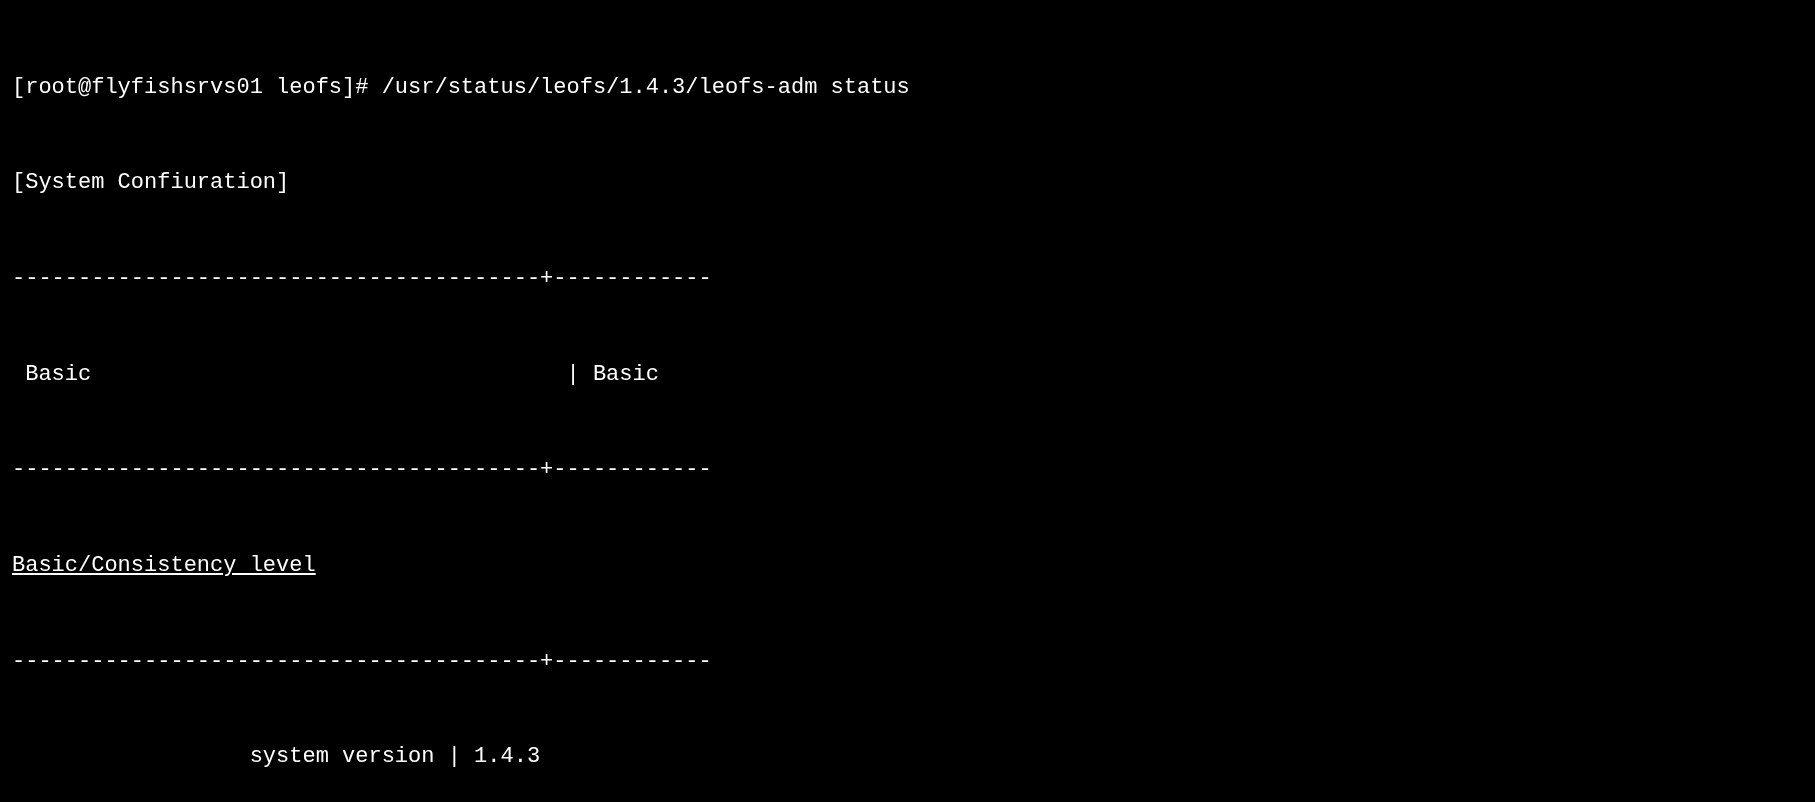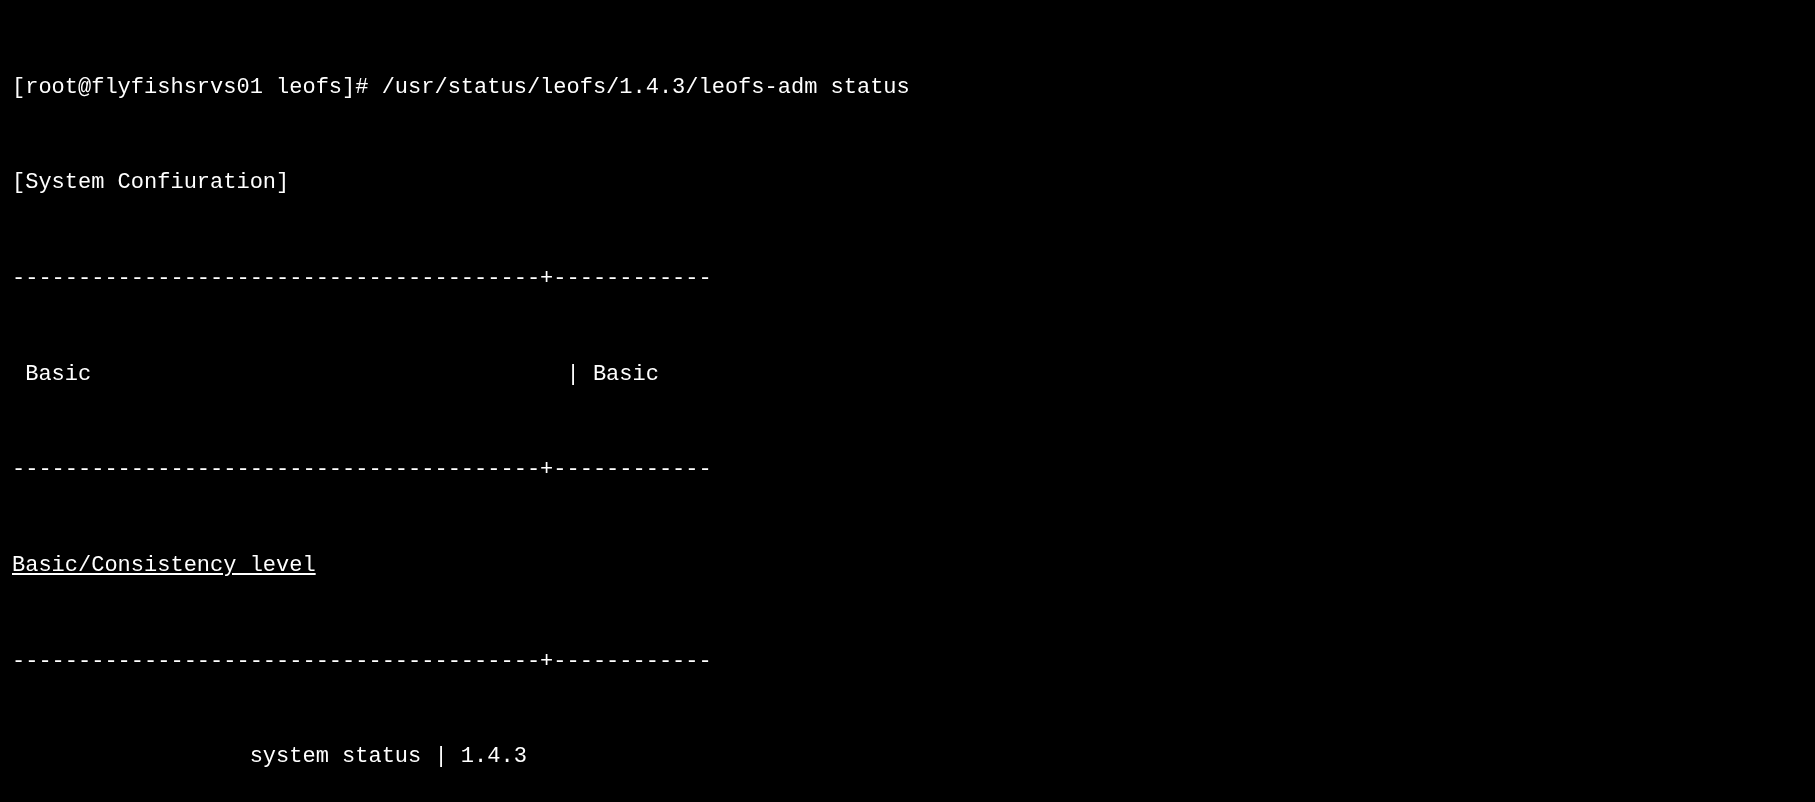--- a/index.html
+++ b/index.html
@@ -46,21 +46,21 @@
 <body>
 
 <div class="terminal">
   <span class="line prompt-line">[root@flyfishsrvs01 leofs]# /usr/status/leofs/1.4.3/leofs-adm status</span>
   <span class="line">[System Confiuration]</span>
   <span class="line dashed-line">----------------------------------------+------------</span>
   <span class="line"> <span>Basic                                    </span><span>|</span> <span>Basic</span></span>
   <span class="line dashed-line">----------------------------------------+------------</span>
   <span class="line section-header">Basic/Consistency level</span>
   <span class="line dashed-line">----------------------------------------+------------</span>
-  <span class="line">                  system status | 1.4.3</span>
+  <span class="line">                  system version | 1.4.3</span>
   
   
   
   
   
   
   
   
   
   

